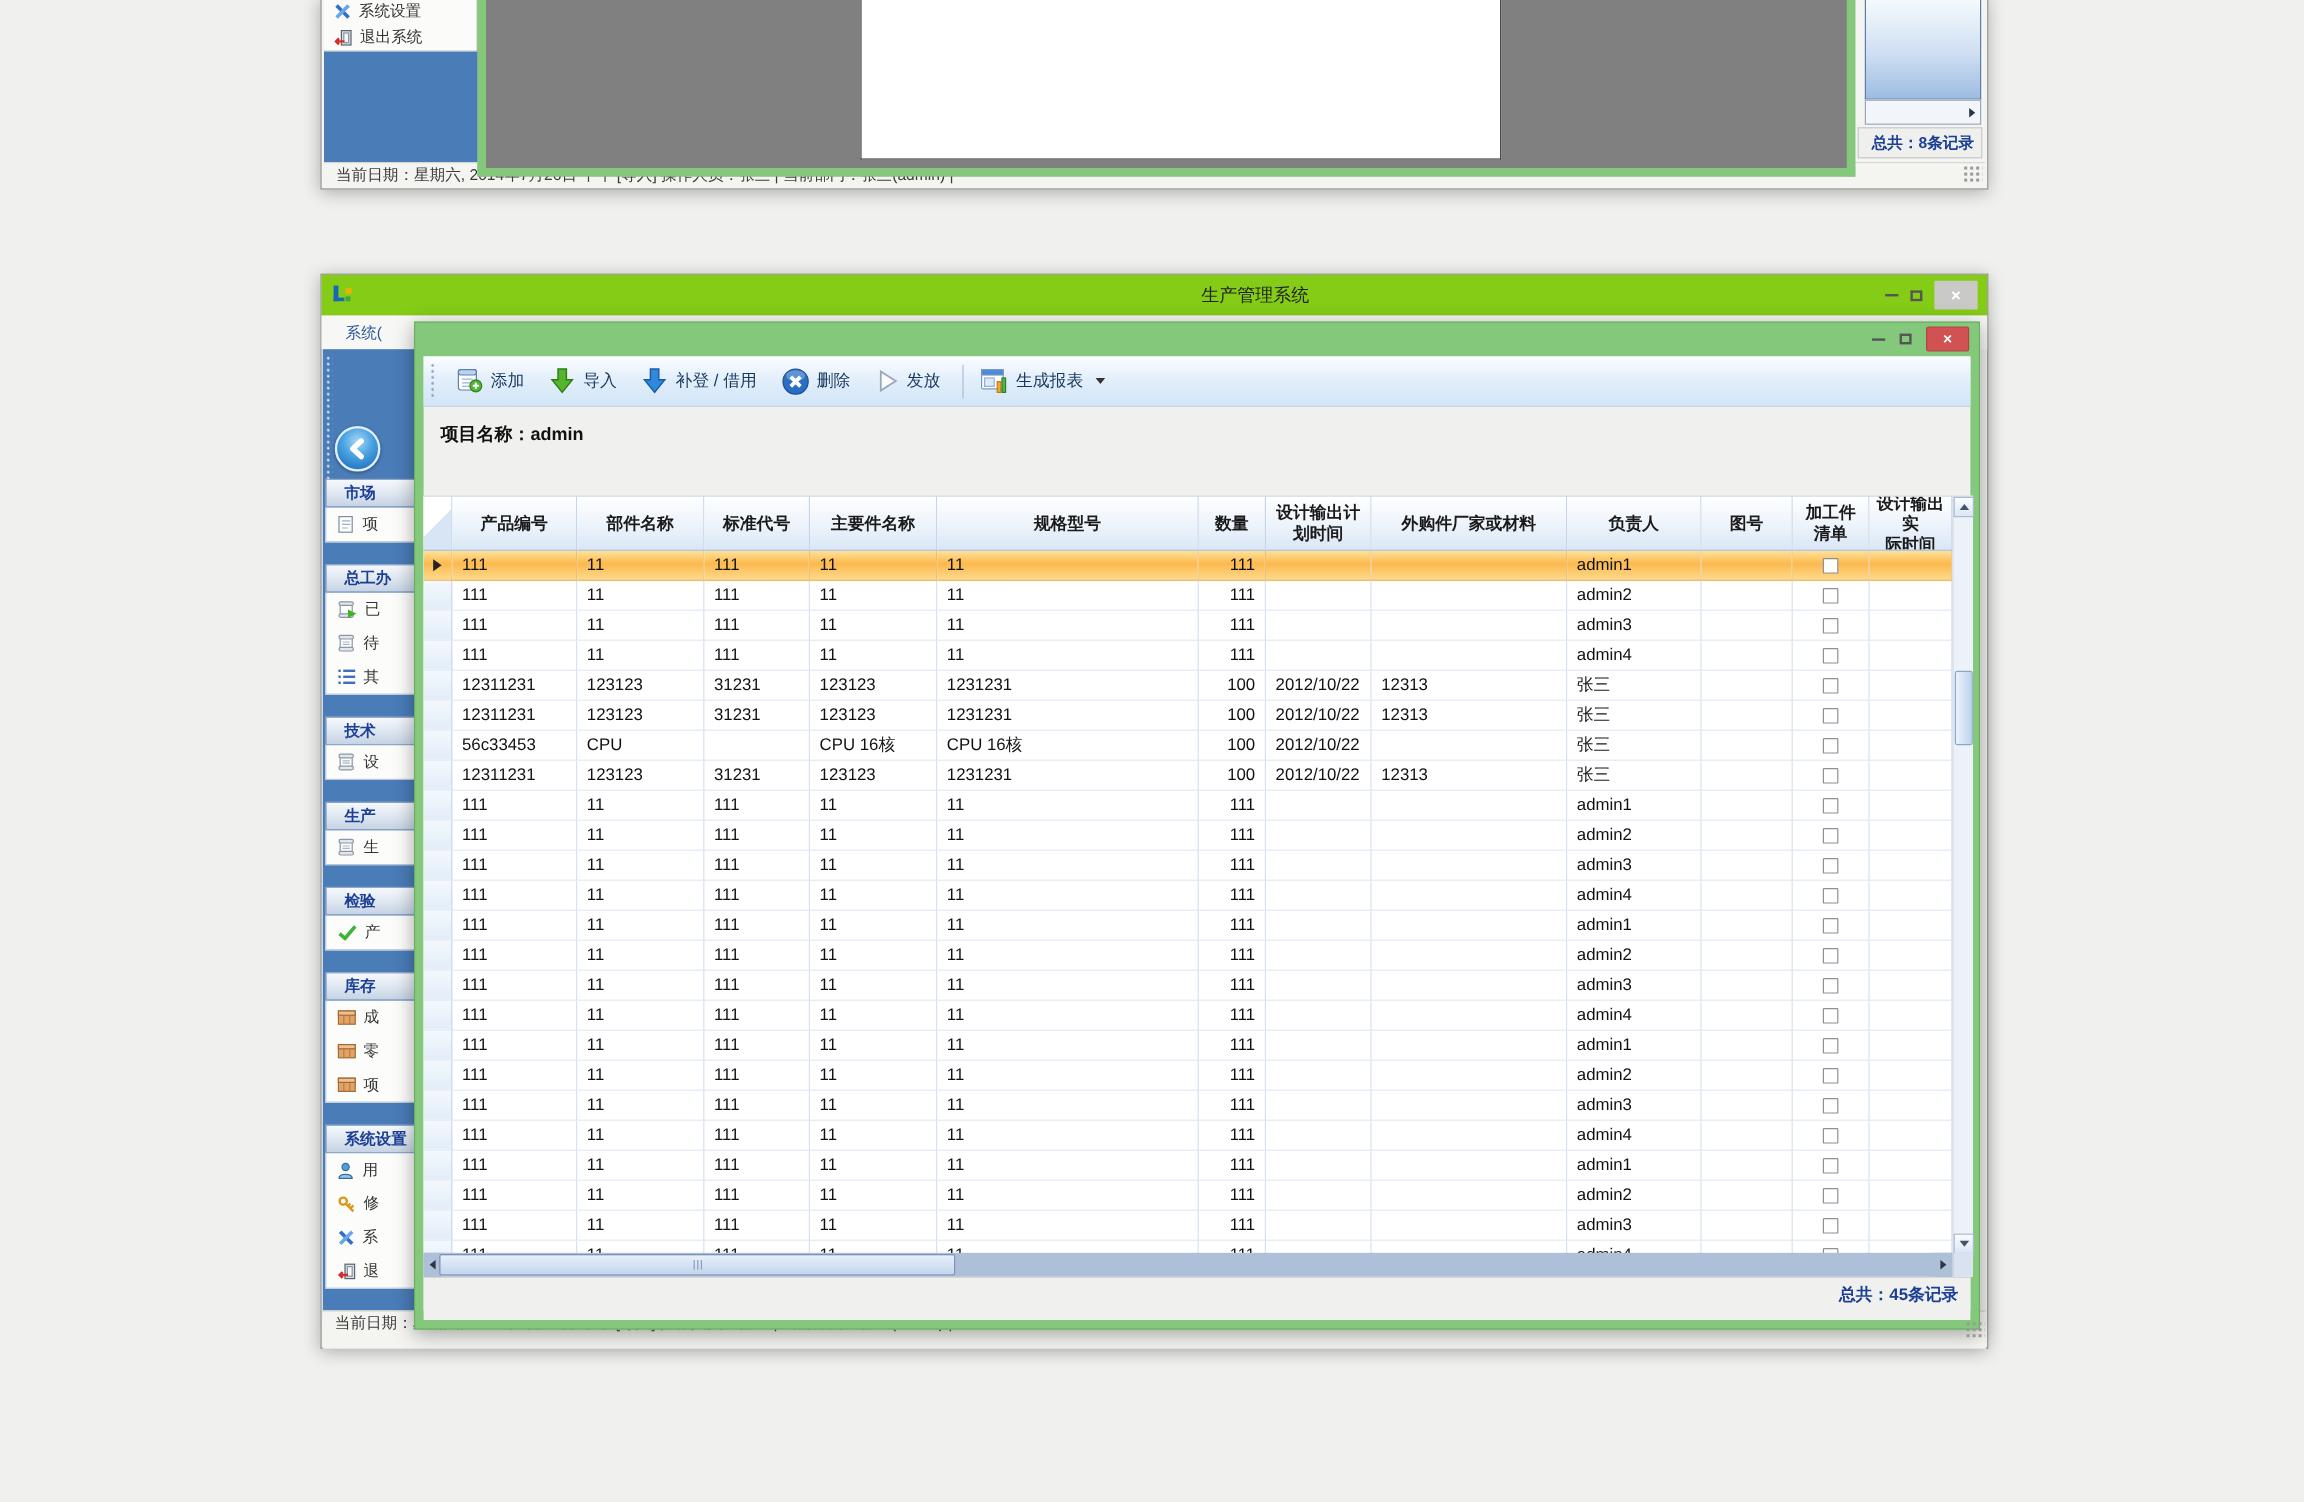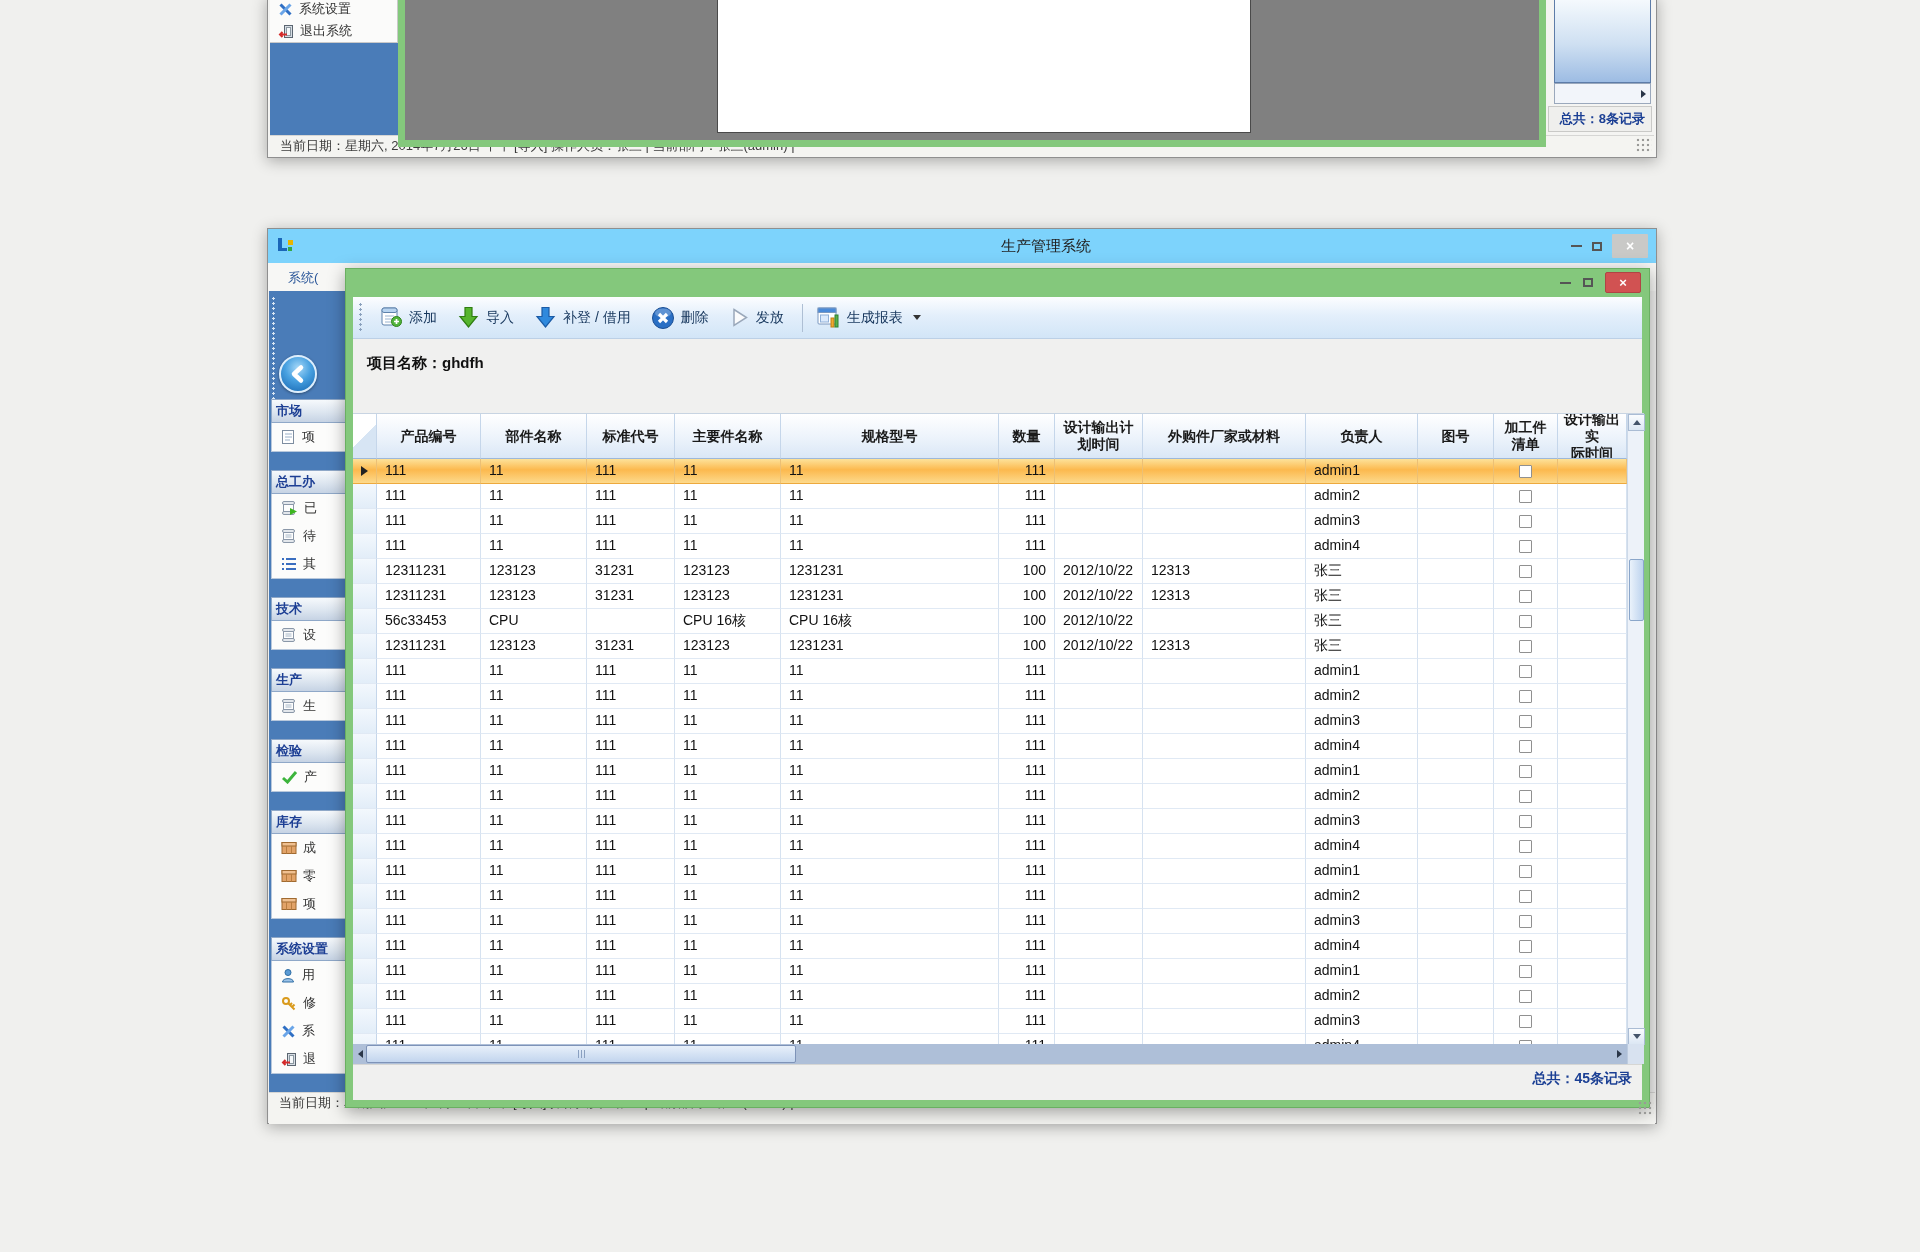--- a/index.html
+++ b/index.html
@@ -20,40 +20,40 @@
   #top-right-box { position:absolute; left:1286px; top:0; width:97px; height:86px; background:linear-gradient(180deg,#f7fbfe 0%,#cfe0f2 55%,#9dbce3 100%); border:1px solid #5d7ca8; border-top:none; z-index:1;}
   #top-right-scroll { position:absolute; left:1286px; top:86px; width:97px; height:21px; background:#f2f5fa; border:1px solid #9aa8bc; display:flex; align-items:center; justify-content:flex-end; padding-right:4px; z-index:1;}
   #top-record { position:absolute; left:1280px; top:109px; width:104px; height:26px; background:#efefed; border:1px solid #c9c9c7; font-size:13px; font-weight:bold; color:#1b3f94; line-height:24px; text-align:right; padding-right:6px; z-index:1; white-space:nowrap;}
 
   .grip { position:absolute; width:16px; height:14px; z-index:5;
      background-image:radial-gradient(circle at 2px 2px,#9a9a98 1.3px,transparent 1.6px);
      background-size:5px 5px; }
 
   
   #main-window { left:267px; top:228px; width:1390px; height:896px; background:#f0f0ef; }
-  #main-titlebar { position:absolute; left:0; top:0; right:0; height:34px; background:#7dd3fc; }
+  #main-titlebar { position:absolute; left:0; top:0; right:0; height:34px; background:#84cc16; }
   #main-title { position:absolute; left:733px; top:8px; font-size:15px; color:#222; white-space:nowrap; }
   #main-logo { position:absolute; left:9px; top:8px; width:17px; height:17px; }
   .winbtns { position:absolute; right:8px; top:5px; display:flex; align-items:center; gap:10px; }
   .wb { display:flex; align-items:center; justify-content:center; cursor:default; }
   .wb-min i { display:block; width:11px; height:2px; background:#555; }
   .wb-max i { display:block; width:10px; height:9px; border:2px solid #555; }
   .wb-close-gray { width:36px; height:24px; background:#c9c9c7; border-radius:1px; color:#fff; font-size:14px; font-weight:bold; }
   #main-menubar { position:absolute; left:0; top:34px; right:0; height:28px; background:#f7f7f5; }
   #main-menu-label { position:absolute; left:20px; top:6px; font-size:13px; color:#2b579a; }
   #main-sidebar { position:absolute; left:1px; top:62px; width:130px; height:803px; background:#4a7cb8; }
   #sidebar-grip { position:absolute; left:3px; top:6px; width:5px; height:120px;
      background-image:radial-gradient(circle at 1.5px 1.5px,#dbe7f3 1px,transparent 1.3px); background-size:5px 5px; }
   #back-button { position:absolute; left:10px; top:64px; width:38px; height:38px; border-radius:50%;
      background:radial-gradient(circle at 50% 32%, #a6d8f8 0%, #47a0e0 45%, #1565b0 100%);
      border:2px solid #ddeefc; box-shadow:0 1px 3px rgba(0,0,0,.4); display:flex; align-items:center; justify-content:center; }
   #main-sidebar-sections { position:absolute; left:2px; top:108px; width:128px; }
   .sgroup { margin-bottom:18px; }
   .shead { height:24px; background:linear-gradient(180deg,#f6f9fc 0%,#dde6f0 55%,#c6d3e4 100%);
-     border:1px solid #8fa8c8; font-size:13px; font-weight:bold; color:#1d3f94; line-height:22px; padding-left:4px; }
+     border:1px solid #8fa8c8; font-size:13px; font-weight:bold; color:#1d3f94; line-height:22px; padding-left:15px; }
   .sitems { background:#fcfcfb; border:1px solid #b8c8dc; border-top:none; }
   .sitem { height:28px; display:flex; align-items:center; gap:6px; padding-left:9px; font-size:13px; color:#333; }
   #main-status { top:863px; z-index:1; }
 
   
   #bom-window { position:absolute; left:345px; top:268px; width:1305px; height:840px; z-index:3;
      background:#84c87c; border:1px solid #6aaf62; box-shadow:0 4px 16px rgba(0,0,0,.35); }
   #bom-titlebar { position:relative; height:28px; }
   #bom-title { position:absolute; left:0; right:0; top:6px; text-align:center; font-size:14px; color:#222; }
   #bom-btns { position:absolute; right:8px; top:3px; display:flex; align-items:center; gap:12px; }
@@ -439,21 +439,21 @@
                 <rect x="3.5" y="8" width="8" height="7" fill="#dceafc" stroke="#90b0d8"></rect>
                 <rect x="14" y="11" width="3" height="9" fill="#f0a830" stroke="#c07f10"></rect>
                 <rect x="18" y="8" width="3" height="12" fill="#58b048" stroke="#2e8030"></rect>
               </svg>
             </span>
             <span class="tlbl">生成报表</span>
             <span class="caret"></span>
           </div>
         </div>
       <div id="bom-info">
-        <div class="inforow"><span>项目名称：</span><span>ghdfh</span></div>
+        <div class="inforow"><span>项目名称：</span><span>admin</span></div>
       </div>
       <div id="tbl">
         <div id="tbl-head">
             <div class="hcell sel"></div>
             <div class="hcell" style="width: 104px;">
               <div>产品编号</div>
             </div>
             <div class="hcell" style="width: 106px;">
               <div>部件名称</div>
             </div>

